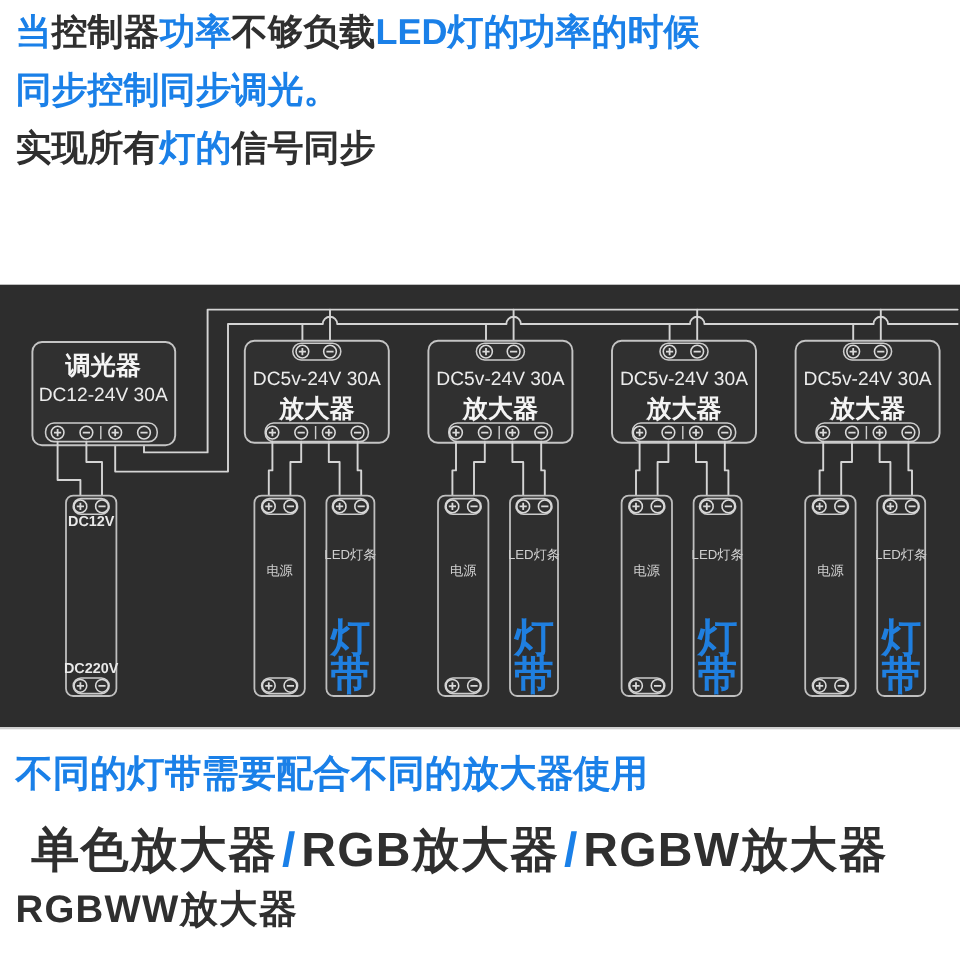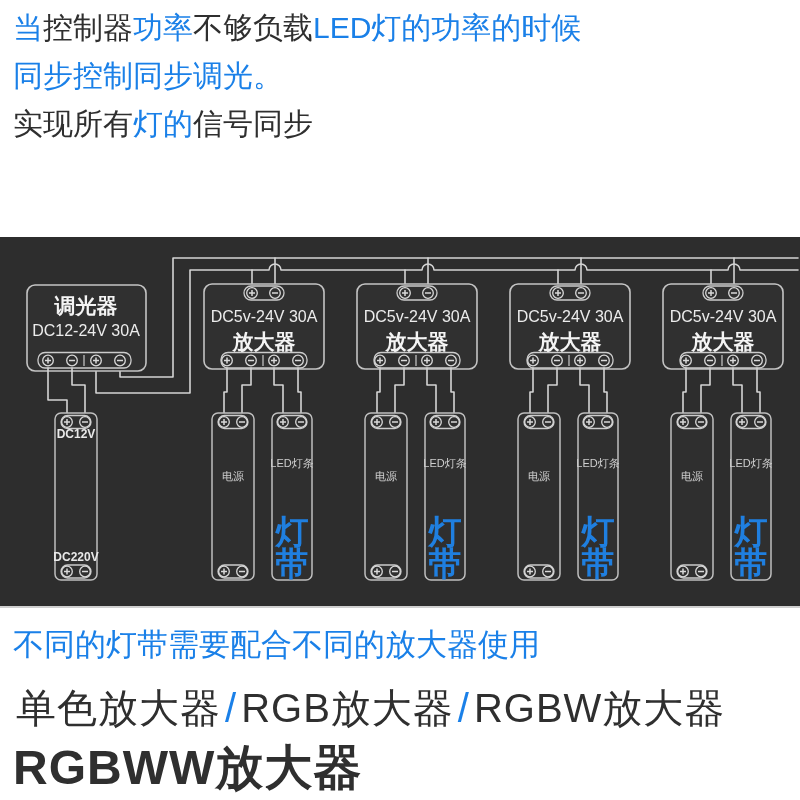--- a/index.html
+++ b/index.html
@@ -3,43 +3,43 @@
 <meta charset="utf-8">
 <style>
   html,body{margin:0;padding:0;}
   body{
     width:800px;height:800px;position:relative;background:#ffffff;
     font-family:"Liberation Sans","DejaVu Sans",sans-serif;
     overflow:hidden;
   }
   
   .header{position:absolute;left:13px;top:4px;}
-  .h-line{font-size:30px;font-weight:400;line-height:48px;white-space:nowrap;letter-spacing:0;}
+  .h-line{font-size:30px;font-weight:700;line-height:48px;white-space:nowrap;letter-spacing:0;}
   .blue{color:#1a80e8;}
   .dark{color:#2f2f2f;}
   
   .panel-svg{position:absolute;left:0;top:237px;display:block;}
   .box{fill:#303030;stroke:#c4c4c4;stroke-width:1.6;}
   .tall{fill:#2f2f2f;stroke:#bfbfbf;stroke-width:1.5;}
   .strip{fill:none;stroke:#cccccc;stroke-width:1.3;}
   .divline{stroke:#cccccc;stroke-width:1.2;}
   .wire{fill:none;stroke:#d4d4d4;stroke-width:1.6;stroke-linejoin:round;stroke-linecap:round;}
   #tp circle,#tm circle{fill:none;stroke:#d9d9d9;stroke-width:1.3;}
   #tp path,#tm path{fill:none;stroke:#d9d9d9;stroke-width:1.5;}
   text{text-anchor:middle;dominant-baseline:central;}
   .t-title{font-size:21px;font-weight:700;fill:#f4f4f4;}
   .t-spec{font-size:16px;fill:#ececec;}
   .t-small{font-size:11px;fill:#cfcfcf;}
   .t-volt{font-size:12px;font-weight:700;fill:#e9e9e9;}
   .t-tag{font-size:33px;font-weight:800;fill:#1f7fe0;}
   
-  .f1{position:absolute;left:13px;top:624px;font-size:31px;font-weight:400;color:#1a80e8;white-space:nowrap;}
-  .f2{position:absolute;left:16px;top:681px;font-size:40px;font-weight:400;color:#2f2f2f;white-space:nowrap;letter-spacing:1px;}
+  .f1{position:absolute;left:13px;top:624px;font-size:31px;font-weight:700;color:#1a80e8;white-space:nowrap;}
+  .f2{position:absolute;left:26px;top:681px;font-size:40px;font-weight:700;color:#2f2f2f;white-space:nowrap;letter-spacing:1px;}
   .f2 .slash{color:#1a80e8;margin:0 4px;}
-  .f3{position:absolute;left:13px;top:736px;font-size:48px;font-weight:800;color:#2f2f2f;white-space:nowrap;letter-spacing:1px;}
+  .f3{position:absolute;left:13px;top:736px;font-size:32px;font-weight:800;color:#2f2f2f;white-space:nowrap;letter-spacing:1px;}
 </style>
 </head>
 <body>
 
 <div class="header">
   <div class="h-line"><span class="blue">当</span><span class="dark">控制器</span><span class="blue">功率</span><span class="dark">不够负载</span><span class="blue">LED灯的功率的时候</span></div>
   <div class="h-line"><span class="blue">同步控制同步调光。</span></div>
   <div class="h-line"><span class="dark">实现所有</span><span class="blue">灯的</span><span class="dark">信号同步</span></div>
 </div>
 

